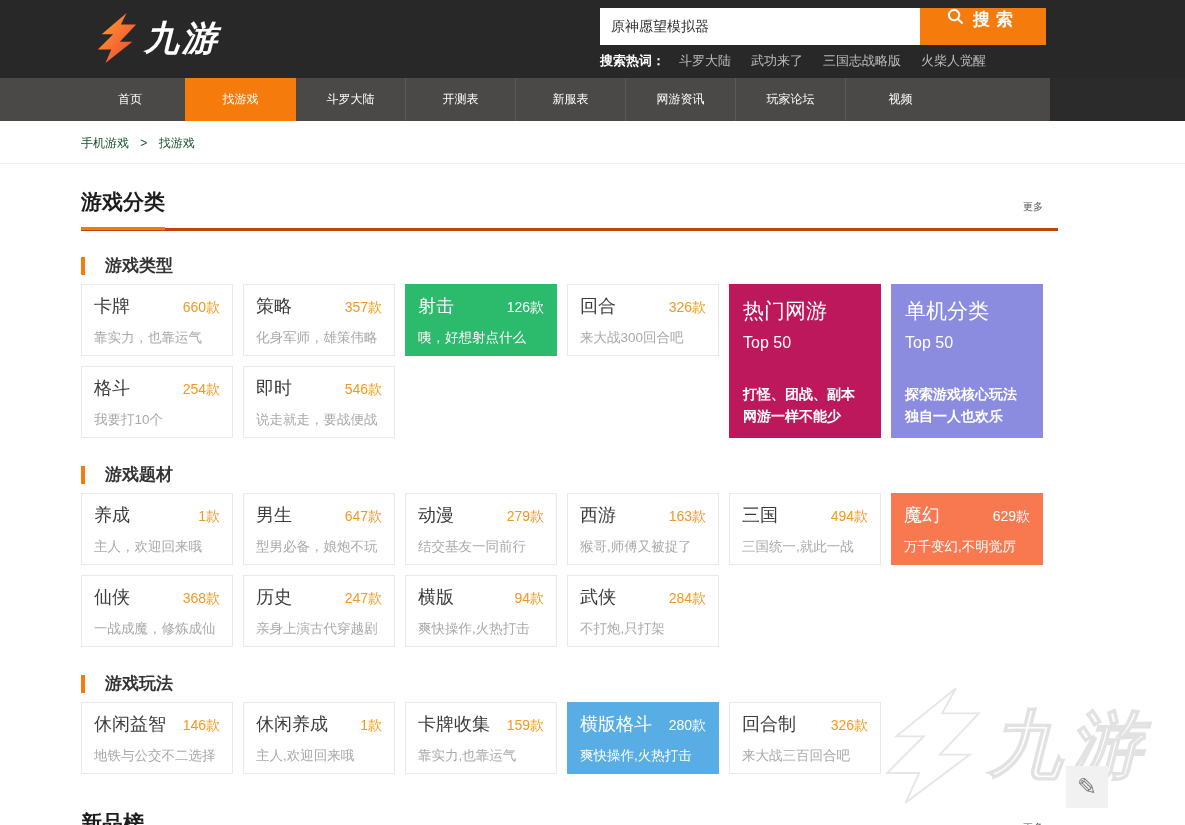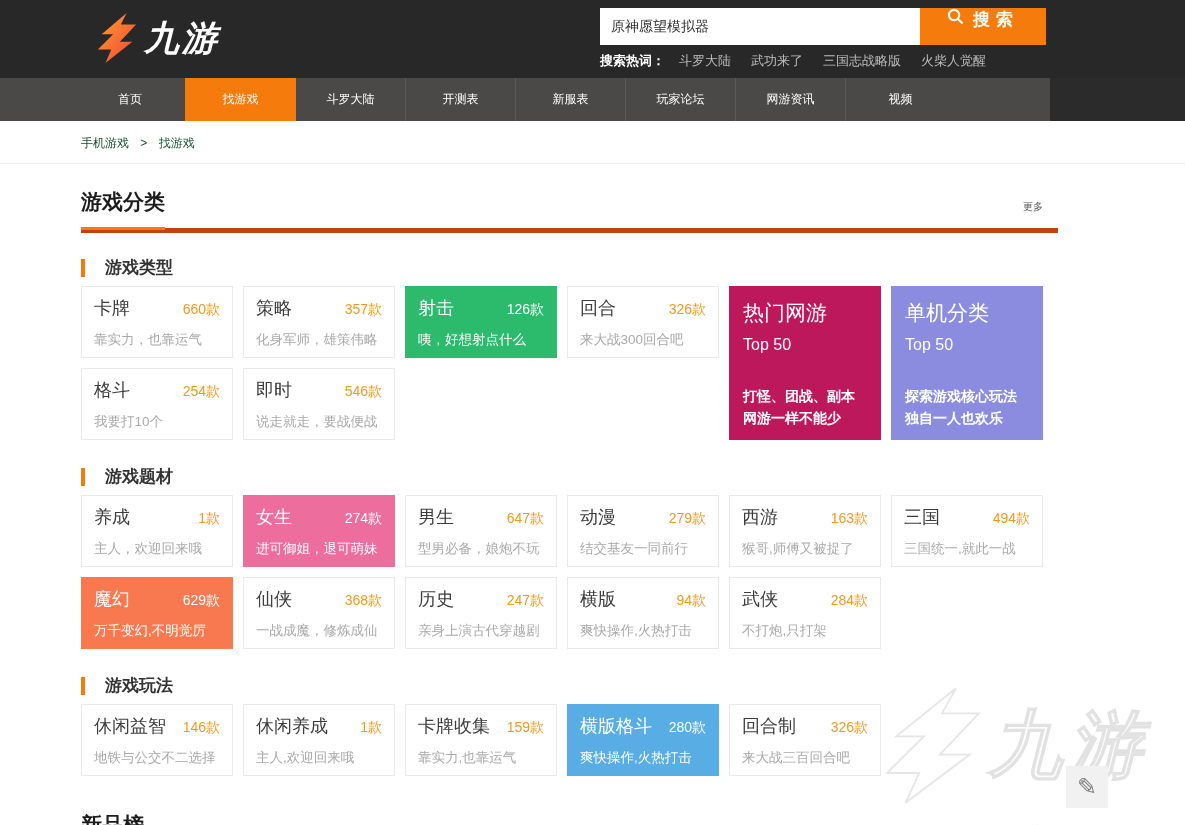--- a/index.html
+++ b/index.html
@@ -34,21 +34,21 @@
   .nav-item.active + .nav-item { border-left-color:#f57b0d; }
 
   
   .breadcrumb { padding:14px 0 11px 81px; font-size:12px; color:#14532d;
     border-bottom:1px solid #f0f0f0; }
   .breadcrumb span { margin-right:8px; }
   .breadcrumb .root { cursor:pointer; }
 
   
   .content { padding-left:81px; position:relative; }
-  .section-header { position:relative; width:977px; padding-top:24px; border-bottom:5px solid #c2410c; }
+  .section-header { position:relative; width:977px; padding-top:24px; border-bottom:3px solid #c2410c; }
   .section-title { display:inline-block; font-size:21px; font-weight:bold; color:#1d1d1d;
     border-bottom:3px solid #f57b0d; padding-bottom:11px; margin-bottom:-2px; }
   .section-header .more, .bottom-header .more { position:absolute; right:15px; bottom:14px;
     font-size:10px; color:#555; cursor:pointer; }
   .group-label { margin:26px 0 9px; font-size:17px; font-weight:bold; color:#333;
     border-left:4px solid #f57b0d; padding-left:20px; line-height:18px; }
   .group-label.later { margin-top:28px; }
 
   .grid { display:grid; grid-template-columns:repeat(6,152px); gap:10px; width:962px; }
   .card { border:1px solid #e9e9e9; background:#fff; height:72px; padding:9px 12px; cursor:pointer; }
@@ -121,22 +121,22 @@
   </div>
 </div>
 
 <div class="navstrip">
   <div class="nav-inner">
     <div class="nav-item">首页</div>
     <div class="nav-item active">找游戏</div>
     <div class="nav-item">斗罗大陆</div>
     <div class="nav-item">开测表</div>
     <div class="nav-item">新服表</div>
+    <div class="nav-item">网游资讯</div>
     <div class="nav-item">玩家论坛</div>
-    <div class="nav-item">网游资讯</div>
     <div class="nav-item">视频</div>
   </div>
 </div>
 
 <div class="breadcrumb">
   <span class="root">手机游戏</span>
   <span>&gt;</span>
   <span>找游戏</span>
 </div>
 
@@ -211,27 +211,20 @@
 
   <div class="group-label later">游戏题材</div>
   <div class="grid">
     <div class="card">
       <div class="card-head">
         <span class="card-title">养成</span>
         <span class="card-count">1款</span>
       </div>
       <div class="card-desc">主人，欢迎回来哦</div>
     </div>
-    <div class="card pink">
-      <div class="card-head">
-        <span class="card-title">女生</span>
-        <span class="card-count">274款</span>
-      </div>
-      <div class="card-desc">进可御姐，退可萌妹</div>
-    </div>
     <div class="card">
       <div class="card-head">
         <span class="card-title">男生</span>
         <span class="card-count">647款</span>
       </div>
       <div class="card-desc">型男必备，娘炮不玩</div>
     </div>
     <div class="card">
       <div class="card-head">
         <span class="card-title">动漫</span>

